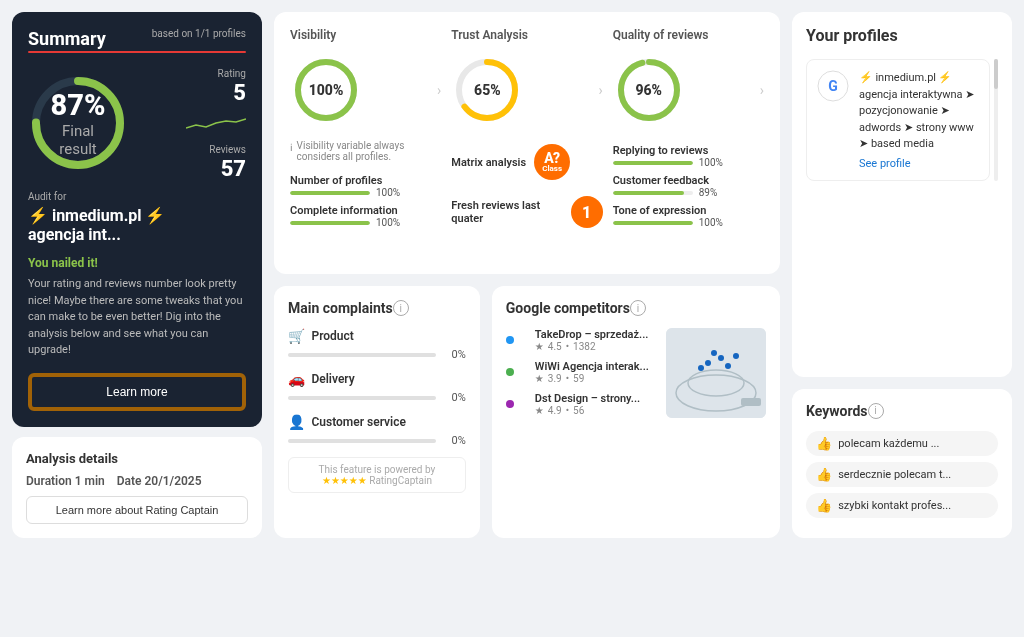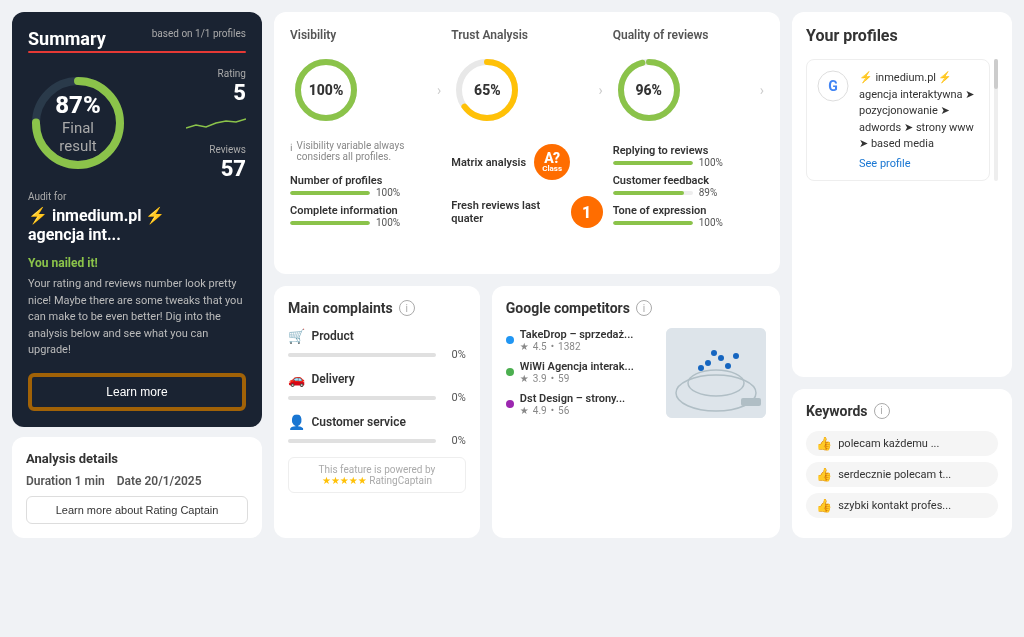--- a/index.html
+++ b/index.html
@@ -78,21 +78,21 @@
 
     .gauge-text {
       position: absolute;
       top: 50%;
       left: 50%;
       transform: translate(-50%, -50%);
       text-align: center;
     }
 
     .gauge-percent {
-      font-size: 24px;
+      font-size: 29px;
       font-weight: 800;
       color: white;
       display: block;
     }
 
     .gauge-label {
       font-size: 15px;
       color: #aaa;
       display: block;
     }
@@ -376,21 +376,20 @@
 
     .complaints-card {
       background: white;
       border-radius: 12px;
       padding: 14px;
     }
 
     .card-header {
       display: flex;
       align-items: center;
-      gap: 6px;
       margin-bottom: 12px;
     }
 
     .info-icon {
       width: 16px;
       height: 16px;
       border: 1.5px solid #aaa;
       border-radius: 50%;
       display: flex;
       align-items: center;
@@ -470,21 +469,21 @@
 
     .competitor-list {
       display: flex;
       flex-direction: column;
       gap: 8px;
     }
 
     .competitor-item {
       display: flex;
       align-items: center;
-      gap: 6px;
+      gap: 21px;
     }
 
     .competitor-dot {
       width: 8px;
       height: 8px;
       border-radius: 50%;
       flex-shrink: 0;
     }
 
     .competitor-info {

